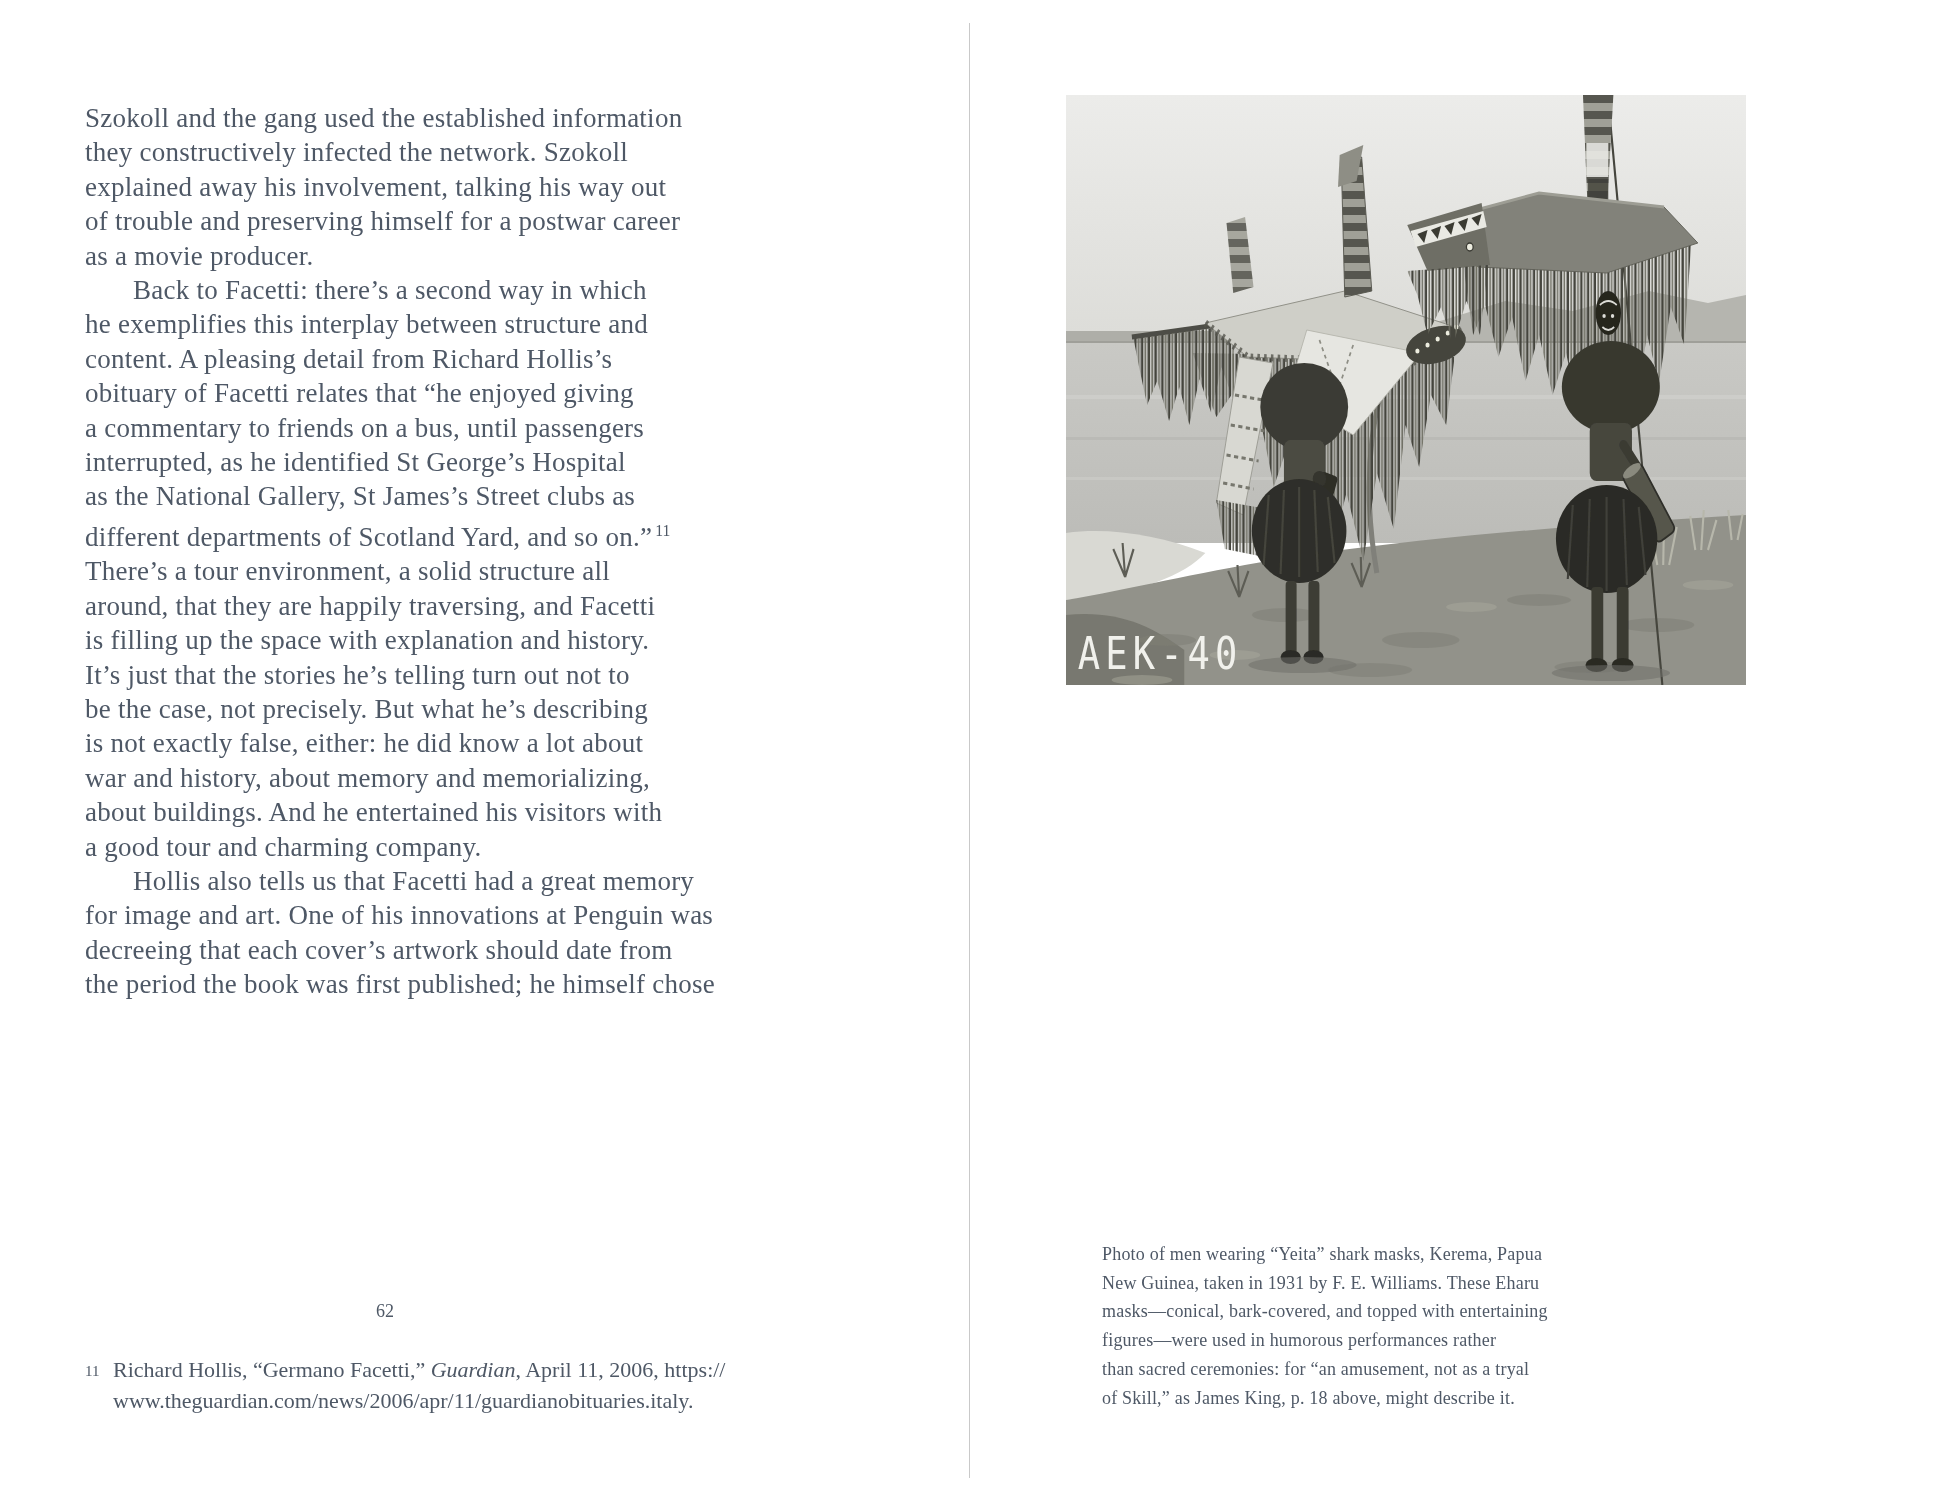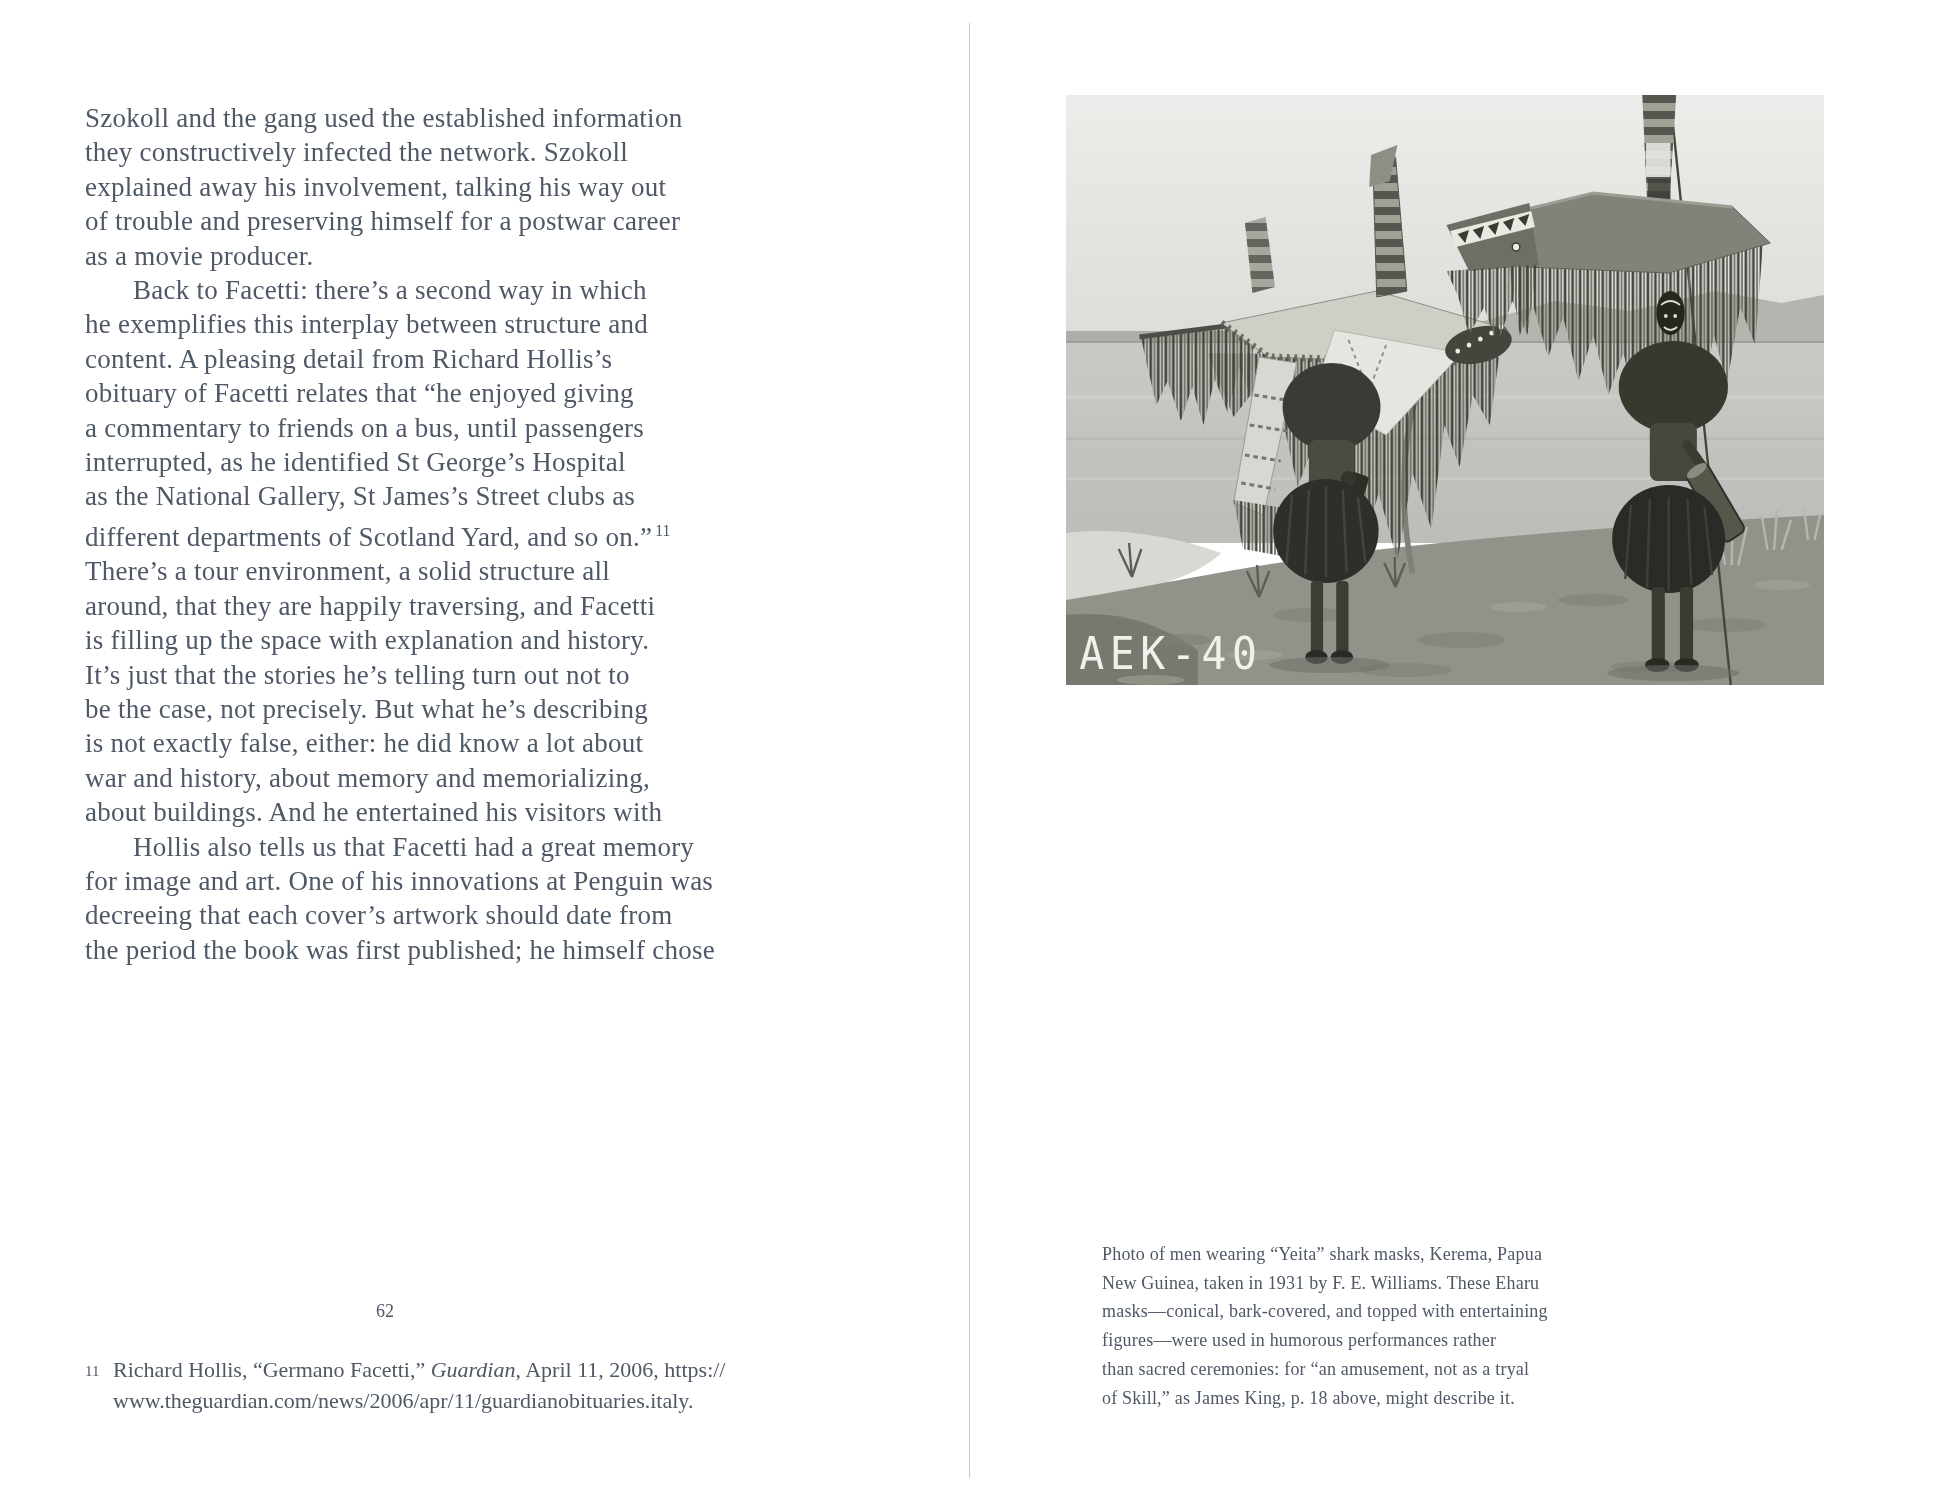--- a/index.html
+++ b/index.html
@@ -27,21 +27,21 @@
   }
   .footnote{
     position:absolute;left:85px;top:1354px;display:flex;align-items:flex-start;
     font-size:22px;line-height:31px;
   }
   .fn-marker{font-size:15px;margin-top:2px;width:28px;flex:0 0 auto;}
   .fn-line{white-space:nowrap;}
   .fn-line em{font-style:italic;}
   
   .photo-wrap{
-    position:absolute;left:1066px;top:95px;width:758px;height:590px;
+    position:absolute;left:1066px;top:95px;width:680px;height:590px;
   }
   .photo-wrap svg{display:block;width:100%;height:100%;}
   .caption{
     position:absolute;left:1102px;top:1240px;width:620px;
     font-size:18px;line-height:28.7px;letter-spacing:.2px;
   }
   .cline{white-space:nowrap;}
 </style>
 </head>
 <body>
@@ -63,20 +63,21 @@
     <div class="bline">as the National Gallery, St James’s Street clubs as</div>
     <div class="bline">different departments of Scotland Yard, and so on.”<sup>11</sup></div>
     <div class="bline">There’s a tour environment, a solid structure all</div>
     <div class="bline">around, that they are happily traversing, and Facetti</div>
     <div class="bline">is filling up the space with explanation and history.</div>
     <div class="bline">It’s just that the stories he’s telling turn out not to</div>
     <div class="bline">be the case, not precisely. But what he’s describing</div>
     <div class="bline">is not exactly false, either: he did know a lot about</div>
     <div class="bline">war and history, about memory and memorializing,</div>
     <div class="bline">about buildings. And he entertained his visitors with</div>
+    <div class="bline">a good tour and charming company.</div>
     <div class="bline indent">Hollis also tells us that Facetti had a great memory</div>
     <div class="bline">for image and art. One of his innovations at Penguin was</div>
     <div class="bline">decreeing that each cover’s artwork should date from</div>
     <div class="bline">the period the book was first published; he himself chose</div>
   </div>
 
 <div class="page-number">62</div>
 
 <div class="footnote">
   <sup class="fn-marker">11</sup>

